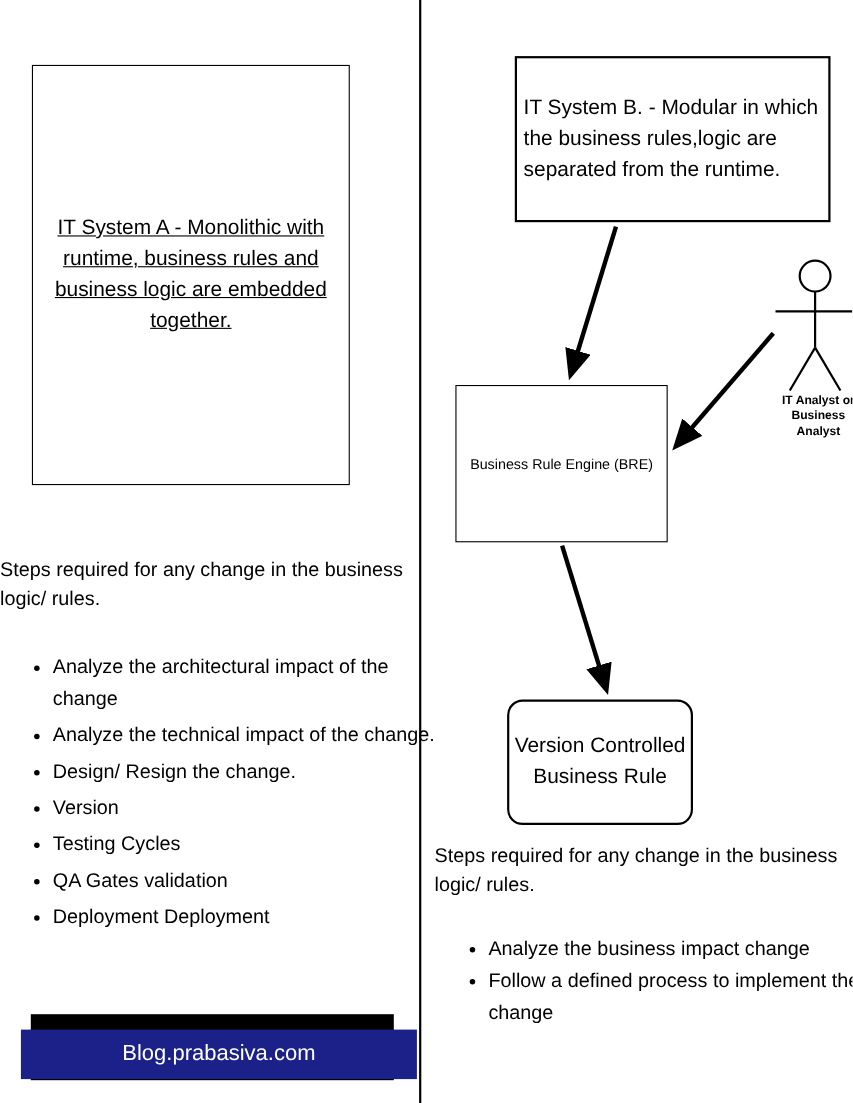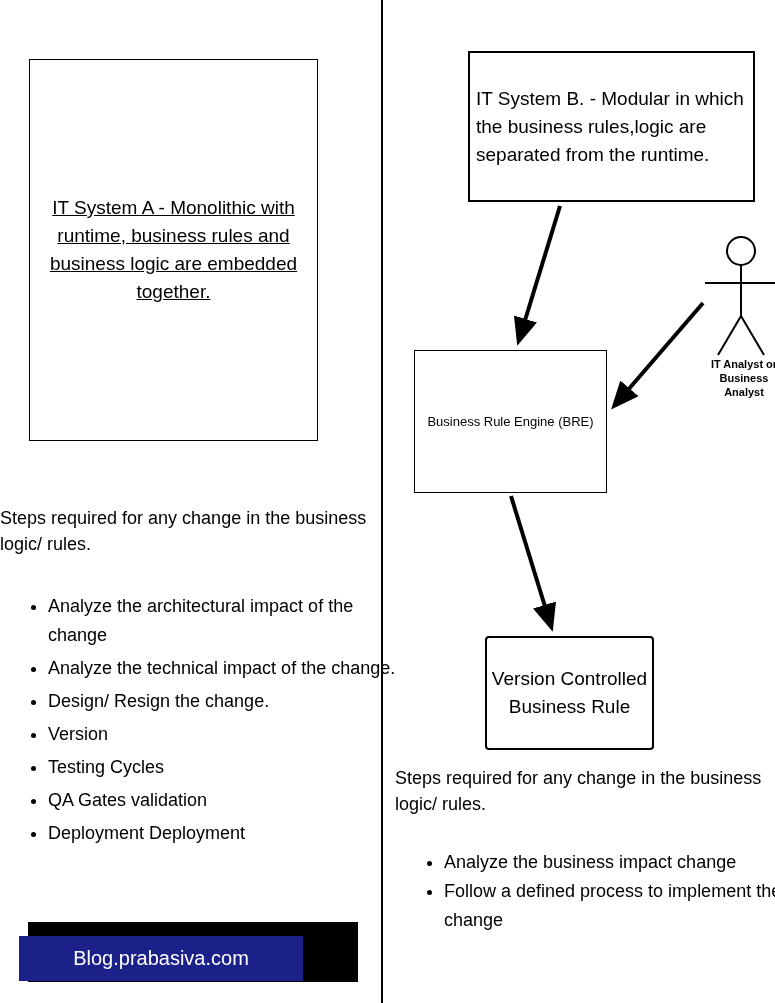--- a/index.html
+++ b/index.html
@@ -83,21 +83,21 @@
     left: 28px;
     top: 922px;
     width: 330px;
     height: 60px;
     background: #000000;
   }
   .banner {
     position: absolute;
     left: 19px;
     top: 936px;
-    width: 284px;
+    width: 360px;
     height: 45px;
     background: #1b2189;
     color: #ffffff;
     display: flex;
     align-items: center;
     justify-content: center;
     font-size: 20px;
   }
 
   
@@ -138,27 +138,26 @@
     line-height: 28px;
   }
 
   .box-vcbr {
     position: absolute;
     left: 461px;
     top: 636px;
     width: 169px;
     height: 114px;
     border: 2px solid #000000;
-    border-radius: 4px;
-    box-sizing: border-box;
-    display: flex;
-    align-items: center;
-    justify-content: center;
-    text-align: center;
-    margin-left: 24px;
+    border-radius: 14px;
+    box-sizing: border-box;
+    display: flex;
+    align-items: center;
+    justify-content: center;
+    text-align: center;
   }
   .box-vcbr .box-text {
     font-size: 19px;
     line-height: 28px;
   }
 
   .right-steps-title {
     position: absolute;
     left: 395px;
     top: 765px;

